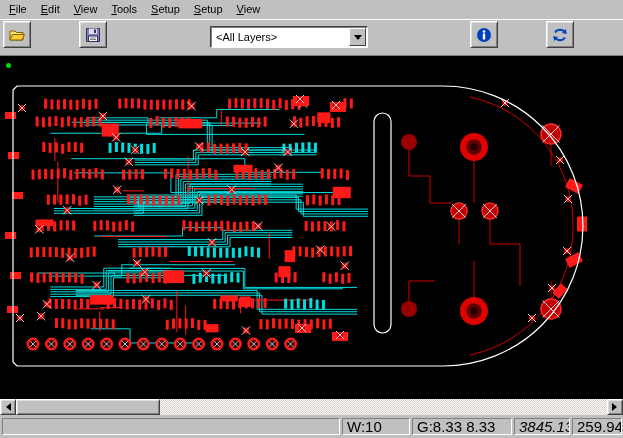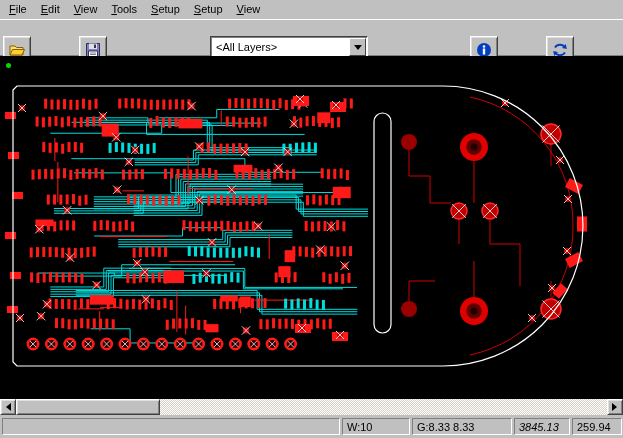--- a/index.html
+++ b/index.html
@@ -6,21 +6,21 @@
   html,body { width:623px; height:438px; overflow:hidden; }
   body { font-family:"Liberation Sans", sans-serif; background:#c0c0c0; }
   .app { width:623px; height:438px; display:flex; flex-direction:column; background:#0f766e; }
 
   
   .menubar { height:19px; display:flex; align-items:center; padding-left:2px; font-size:11px; color:#000; background:#c0c0c0; }
   .menu-item { padding:2px 7px 3px 7px; cursor:default; }
   .menu-item::first-letter { text-decoration:underline; }
 
   
-  .toolbar { height:37px; display:flex; align-items:flex-start; padding:16px 3px; background:#c0c0c0;
+  .toolbar { height:37px; display:flex; align-items:flex-end; padding:7px 3px; background:#c0c0c0;
              border-top:1px solid #ffffff; border-bottom:1px solid #808080;gap:47px; }
   .tb-btn { width:28px; height:27px; flex:0 0 auto; background:#c0c0c0;
             border:1px solid; border-color:#ffffff #404040 #404040 #ffffff;
             box-shadow: inset 1px 1px 0 #dfdfdf, inset -1px -1px 0 #808080;
             display:flex; align-items:center; justify-content:center; margin-right:1px; }
   .tb-btn.pressed { background:#ffffff; border-color:#404040 #ffffff #ffffff #404040;
                     box-shadow: inset 1px 1px 0 #808080; }
   .tb-btn .ic { width:18px; height:18px; display:block; }
   .gap6 { width:6px; flex:0 0 auto; } .gap12 { width:12px; flex:0 0 auto; } .gap16 { width:16px; flex:0 0 auto; }
 
@@ -49,21 +49,21 @@
   .sb-left { left:0; } .sb-right { right:0; }
   .tri-l { width:0; height:0; border:4px solid transparent; border-right:5px solid #000; margin-right:3px; }
   .tri-r { width:0; height:0; border:4px solid transparent; border-left:5px solid #000; margin-left:3px; }
   .sb-thumb { position:absolute; top:0; height:16px; background:#c0c0c0;
               border:1px solid; border-color:#ffffff #404040 #404040 #ffffff;
               box-shadow: inset 1px 1px 0 #dfdfdf, inset -1px -1px 0 #808080; }
 
   
   .statusbar { height:23px; display:flex; align-items:center; padding:2px 1px 2px 2px; gap:2px; background:#c0c0c0; }
   .panel { height:17px; border:1px solid; border-color:#808080 #ffffff #ffffff #808080;
-           font-size:11px; display:flex; align-items:center; padding:0 4px; white-space:nowrap; overflow:hidden;text-align:right; }
+           font-size:15px; display:flex; align-items:center; padding:0 4px; white-space:nowrap; overflow:hidden;text-align:right; }
   .p-msg { flex:1 1 auto; }
   .p-w { width:68px; flex:0 0 auto; }
   .p-g { width:100px; flex:0 0 auto; }
   .p-x { width:56px; flex:0 0 auto;font-style:italic; }
   .p-y { width:50px; flex:0 0 auto; }
 </style>
 </head>
 <body>
 
 <div class="app">

